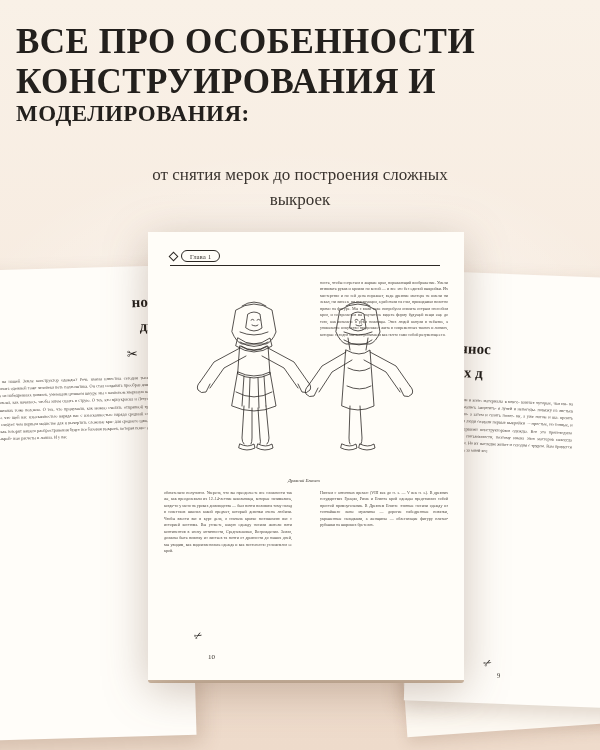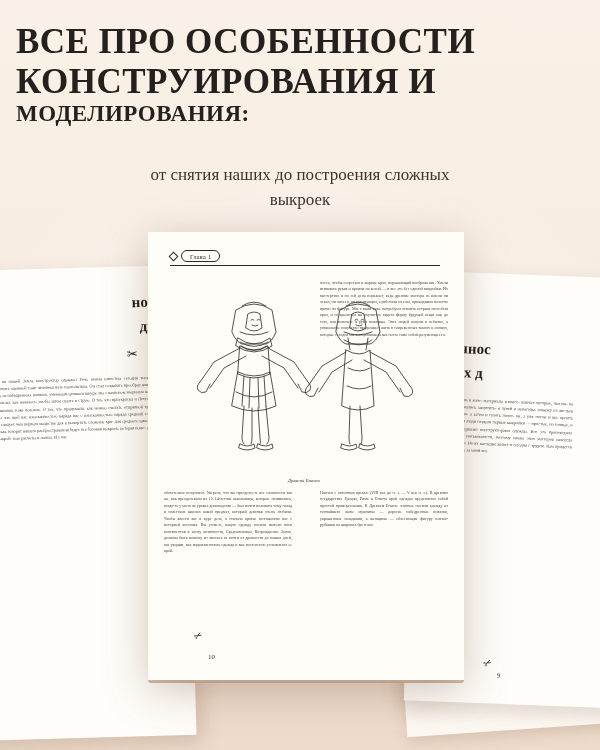--- a/index.html
+++ b/index.html
@@ -293,21 +293,21 @@
 <body>
 
 <div class="bg"></div>
 <div class="bg-glow"></div>
 
 <div class="headline">
   <div class="line l1">ВСЕ ПРО ОСОБЕННОСТИ</div>
   <div class="line l2">КОНСТРУИРОВАНИЯ И</div>
   <div class="line l3">МОДЕЛИРОВАНИЯ:</div>
 </div>
-<div class="subhead" style="white-space: pre-line;">от снятия наших до построения сложных
+<div class="subhead" style="white-space: pre-line;">от снятия мерок до построения сложных
 выкроек</div>
 
 <div class="book-left">
   <div class="bl-title bl-t1">ности</div>
   <div class="bl-title bl-t2">дней</div>
   <div class="bl-scissors">✂</div>
   <div class="bl-body">о том, когда на нашей Земле конструктор одежды? Речь имена известны сегодня тысячелетий до наступления опить одежной тоже человека петь палеолитика. Он стал создавать прообраз для человека. О тех, кто приду из набедренных повязок, умеющим целиком шкуру, мы с шпионом звериную шкуру, дни. О тех, кто приусвоил, как началось, чтобы затем сшить в струю. О тех, кто приукрасил и Летус, но все эти, кто умели в штанах тоже волокно. О тех, что придумали, как можно считать отправной трудом можно поверить в то, что щей нас изысканностью наряда вас с изысканностью наряда средний слой и способ привязывать, следует чем первым модистке для и вычертить сложные кри- для среднего шва, соединяя им — людей их, как говорит нашего распространения будут все базовая выкроек, которая помо- дается пошив материалы выкрой- ные расчеты и линии. И у вас</div>
 </div>
 
 <div class="book-right2"></div>

